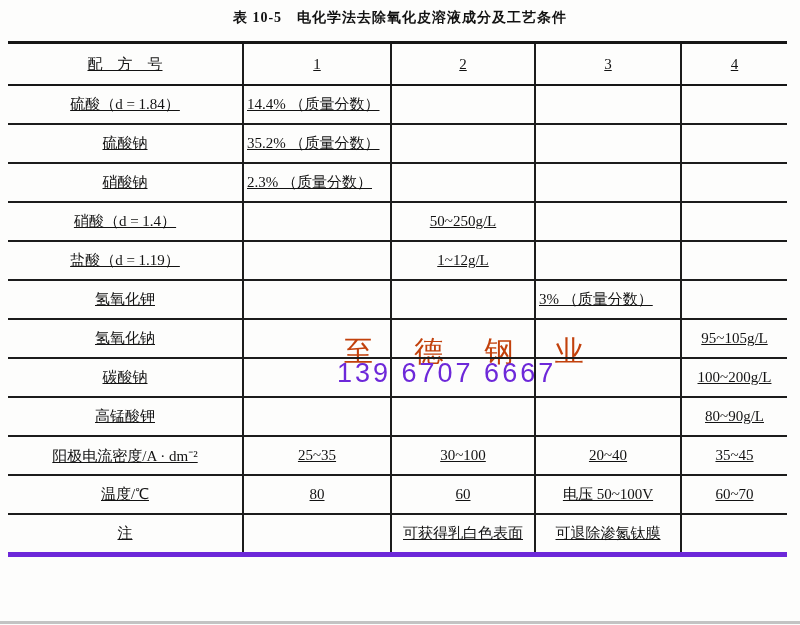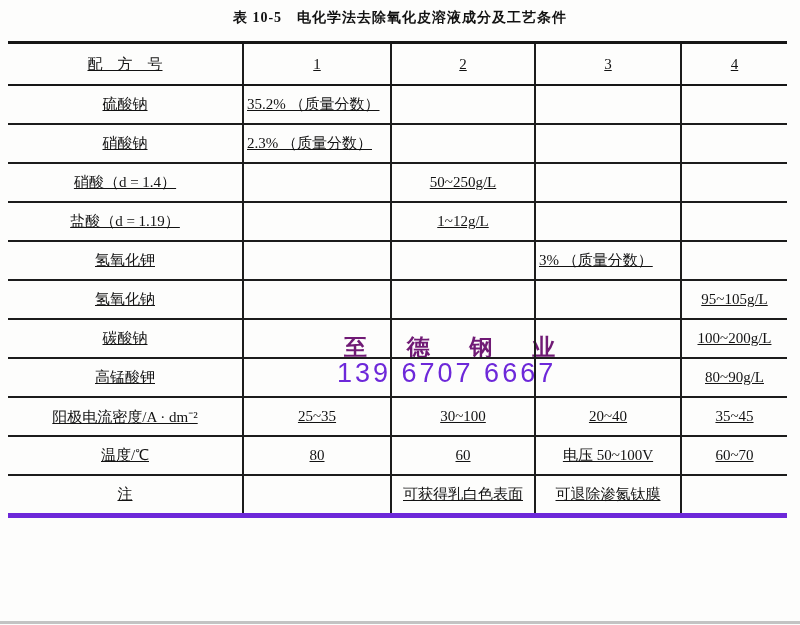--- a/index.html
+++ b/index.html
@@ -19,24 +19,24 @@
     text-align: center;
     font-size: 14px;
     font-weight: bold;
     color: #121212;
     letter-spacing: 1px;
   }
   
   .wm-company {
     position: absolute;
     left: 344px; top: 332px;
-    font-size: 23px;
-    font-weight: bold;
+    font-size: 29px;
+    font-weight: normal;
     letter-spacing: 17px;
-    color: #701a75;
+    color: #c2410c;
     white-space: nowrap;
   }
   .wm-phone {
     position: absolute;
     left: 337px; top: 358px;
     font-size: 27px;
     letter-spacing: 3px;
     color: #6d28d9;
     font-family: "Liberation Sans", sans-serif;
     white-space: nowrap;
@@ -101,20 +101,27 @@
       <tr>
         <th>配　方　号</th>
         <th>1</th>
         <th>2</th>
         <th>3</th>
         <th>4</th>
       </tr>
     </thead>
     <tbody>
       <tr>
+        <td>硫酸（d = 1.84）</td>
+        <td class="la">14.4% （质量分数）</td>
+        <td></td>
+        <td></td>
+        <td></td>
+      </tr>
+      <tr>
         <td>硫酸钠</td>
         <td class="la">35.2% （质量分数）</td>
         <td></td>
         <td></td>
         <td></td>
       </tr>
       <tr>
         <td>硝酸钠</td>
         <td class="la">2.3% （质量分数）</td>
         <td></td>

